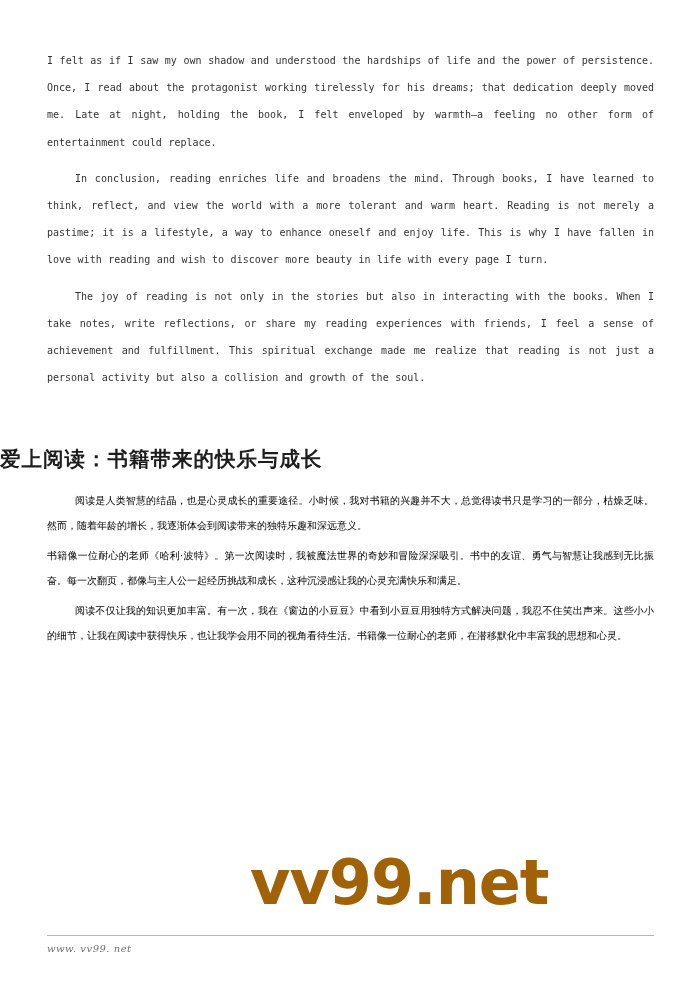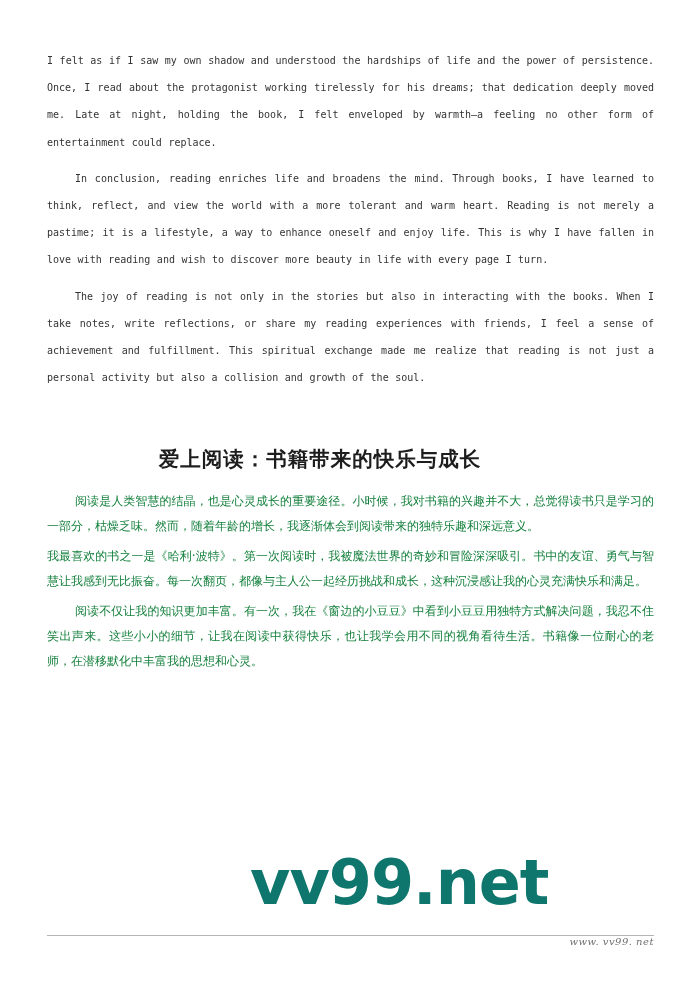--- a/index.html
+++ b/index.html
@@ -26,21 +26,21 @@
   
   .watermark {
     position: absolute;
     left: 250px;
     top: 852px;
     width: 420px;
     font-family: "DejaVu Sans", "Liberation Sans", sans-serif;
     font-weight: bold;
     font-size: 62px;
     letter-spacing: -1px;
-    color: #0f766e;
+    color: #a16207;
     line-height: 1;
     white-space: nowrap;
     user-select: none;
     pointer-events: none;
   }
 
   
   .en-block {
     position: absolute;
     left: 47px;
@@ -60,60 +60,60 @@
   .en-p.indent {
     text-indent: 28px;
   }
 
   
   .cn-title {
     position: absolute;
     left: 0;
     top: 431px;
     width: 640px;
-    text-align: center;
     font-family: "DejaVu Serif", "Liberation Serif", serif;
     font-size: 20.5px;
     font-weight: bold;
     color: #1d1d1d;
     letter-spacing: 1px;
   }
 
   .cn-block {
     position: absolute;
     left: 47px;
     top: 489px;
     width: 607px;
   }
   .cn-p {
     font-family: "DejaVu Serif", "Liberation Serif", serif;
-    font-size: 12px;
+    font-size: 10px;
     line-height: 24.6px;
     text-align: justify;
     margin: 0 0 6px 0;
-    color: #15803d;
+    color: #000000;
   }
   .cn-p.indent {
     text-indent: 28px;
   }
 
   
   .footer {
     position: absolute;
     left: 47px;
     top: 935px;
     width: 607px;
   }
   .footer-rule {
     width: 100%;
     height: 1px;
     background: #b5b5b5;
   }
   .footer-url {
-    text-align: right;
+    margin-top: 7px;
+    text-align: left;
     font-family: "DejaVu Serif", "Liberation Serif", serif;
     font-style: italic;
     font-size: 10px;
     color: #6f6f6f;
     letter-spacing: 0.5px;
   }
 </style>
 </head>
 <body>
 
@@ -124,21 +124,21 @@
   <div class="en-block">
     <p class="en-p">I felt as if I saw my own shadow and understood the hardships of life and the power of persistence. Once, I read about the protagonist working tirelessly for his dreams; that dedication deeply moved me. Late at night, holding the book, I felt enveloped by warmth—a feeling no other form of entertainment could replace.</p>
     <p class="en-p indent">In conclusion, reading enriches life and broadens the mind. Through books, I have learned to think, reflect, and view the world with a more tolerant and warm heart. Reading is not merely a pastime; it is a lifestyle, a way to enhance oneself and enjoy life. This is why I have fallen in love with reading and wish to discover more beauty in life with every page I turn.</p>
     <p class="en-p indent">The joy of reading is not only in the stories but also in interacting with the books. When I take notes, write reflections, or share my reading experiences with friends, I feel a sense of achievement and fulfillment. This spiritual exchange made me realize that reading is not just a personal activity but also a collision and growth of the soul.</p>
   </div>
 
   <h1 class="cn-title">爱上阅读：书籍带来的快乐与成长</h1>
 
   <div class="cn-block">
     <p class="cn-p indent">阅读是人类智慧的结晶，也是心灵成长的重要途径。小时候，我对书籍的兴趣并不大，总觉得读书只是学习的一部分，枯燥乏味。然而，随着年龄的增长，我逐渐体会到阅读带来的独特乐趣和深远意义。</p>
-    <p class="cn-p">我最喜欢的书之一是《哈利·波特》。第一次阅读时，我被魔法世界的奇妙和冒险深深吸引。书中的友谊、勇气与智慧让我感到无比振奋。每一次翻页，都像与主人公一起经历挑战和成长，这种沉浸感让我的心灵充满快乐和满足。</p>
+    <p class="cn-p">书籍像一位耐心的老师《哈利·波特》。第一次阅读时，我被魔法世界的奇妙和冒险深深吸引。书中的友谊、勇气与智慧让我感到无比振奋。每一次翻页，都像与主人公一起经历挑战和成长，这种沉浸感让我的心灵充满快乐和满足。</p>
     <p class="cn-p indent">阅读不仅让我的知识更加丰富。有一次，我在《窗边的小豆豆》中看到小豆豆用独特方式解决问题，我忍不住笑出声来。这些小小的细节，让我在阅读中获得快乐，也让我学会用不同的视角看待生活。书籍像一位耐心的老师，在潜移默化中丰富我的思想和心灵。</p>
   </div>
 
   <div class="footer">
     <div class="footer-rule"></div>
     <div class="footer-url">www. vv99. net</div>
   </div>
 
 </div>
 

